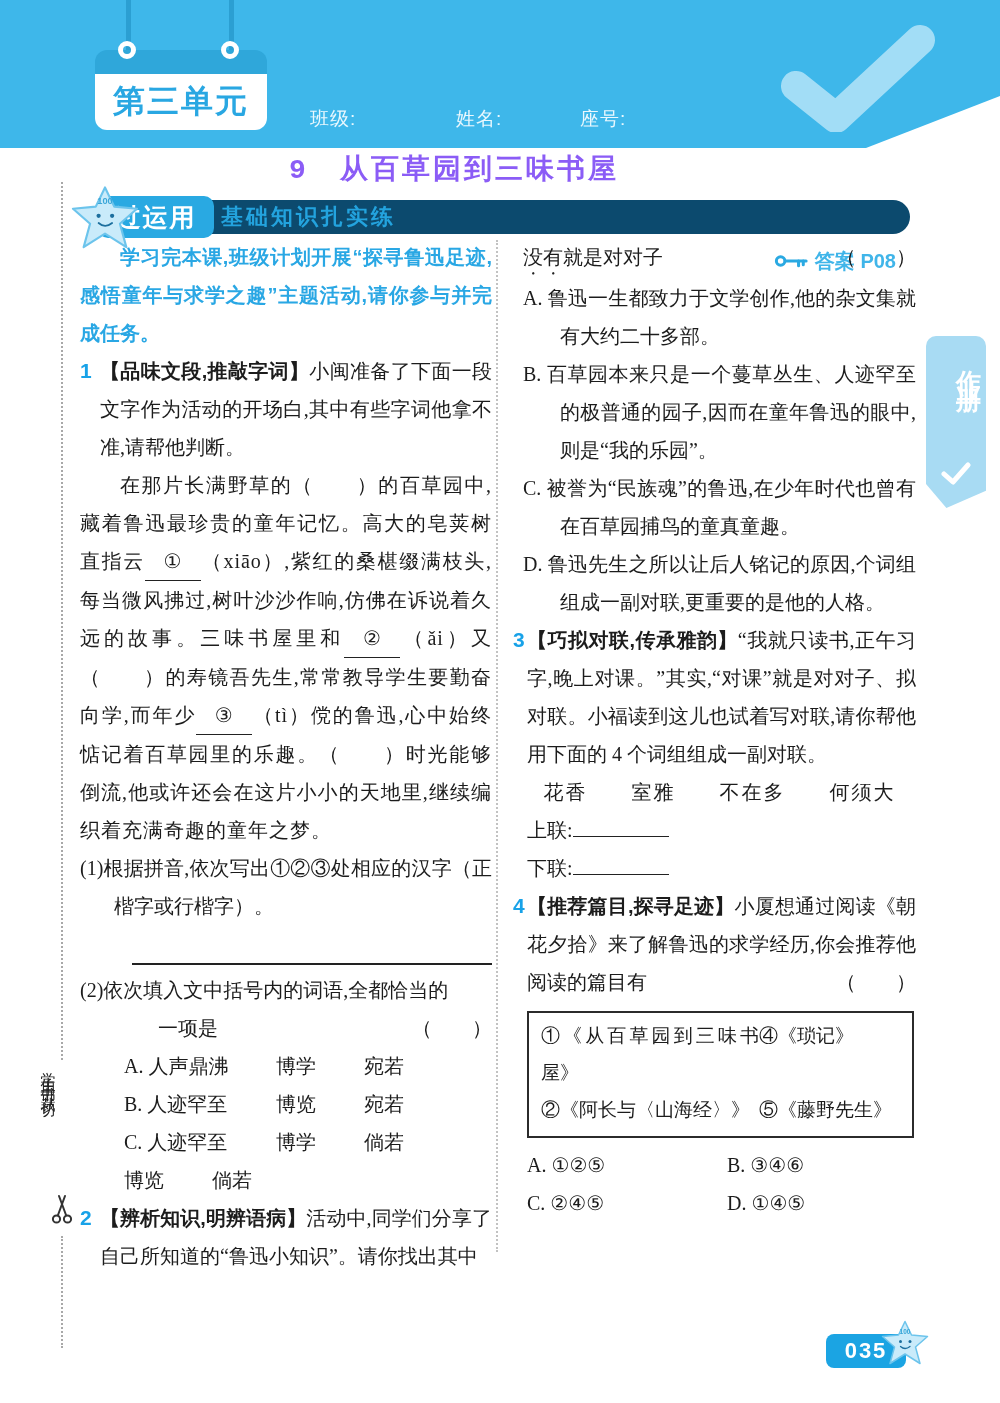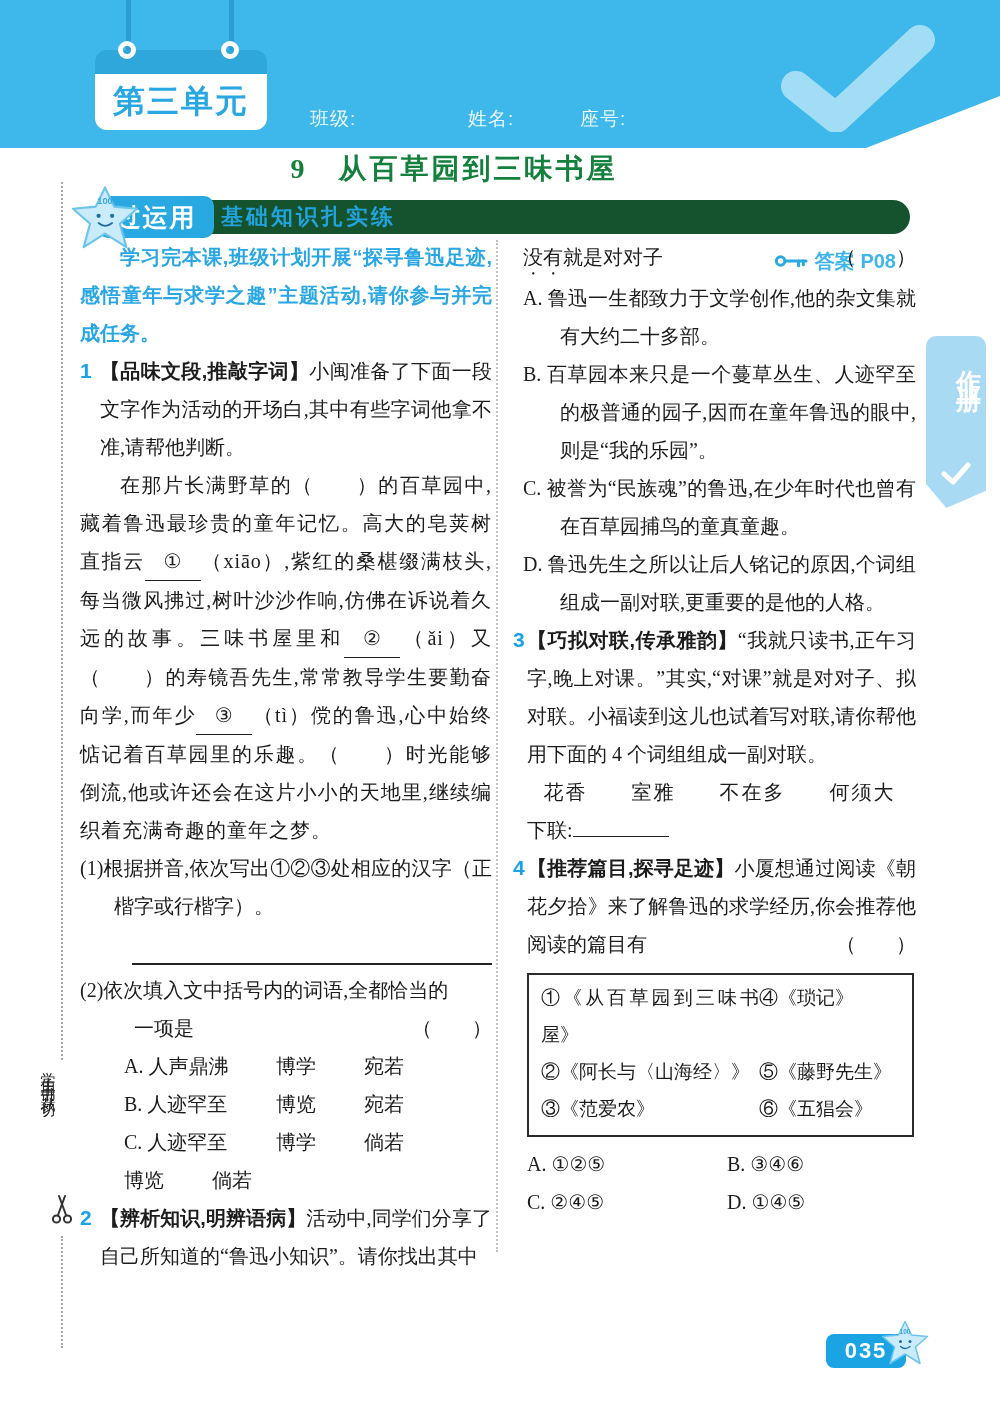--- a/index.html
+++ b/index.html
@@ -12,27 +12,27 @@
   .s1{left:126px}.s2{left:229px}
   .tag{position:absolute;left:95px;top:50px;width:172px;}
   .tag-bar{height:24px;background:#2fa7da;border-radius:12px 12px 0 0;position:relative;}
   .ring{position:absolute;top:-9px;width:8px;height:8px;border:5px solid #fff;border-radius:50%;}
   .r1{left:23px}.r2{left:126px}
   .tag-body{height:56px;background:#fff;border-radius:0 0 12px 12px;display:flex;align-items:center;
             justify-content:center;font-family:"Liberation Sans","DejaVu Sans",sans-serif;
             font-weight:bold;font-size:32px;color:#29a7e2;letter-spacing:2px;}
   .field{position:absolute;top:106px;color:#eaf8fe;font-family:"Liberation Sans","DejaVu Sans",sans-serif;
          font-size:19px;letter-spacing:1px;}
-  .f1{left:310px}.f2{left:468px}.f3{left:580px}
+  .f1{left:310px}.f2{left:456px}.f3{left:580px}
   .hdr-check{position:absolute;left:778px;top:24px;width:160px;height:108px;}
   
   .title{position:absolute;top:150px;left:0;width:908px;text-align:center;margin:0;
-         font-family:Liberation Serif, serif;font-weight:bold;font-size:28px;
-         color:#15803d;letter-spacing:3px;}
-  .banner{position:absolute;left:103px;top:200px;width:807px;height:34px;background:#14532d;border-radius:17px;}
+         font-family:Liberation Mono, monospace;font-weight:bold;font-size:28px;
+         color:#8b5cf6;letter-spacing:3px;}
+  .banner{position:absolute;left:103px;top:200px;width:807px;height:34px;background:#0c4a6e;border-radius:17px;}
   .banner-title{position:absolute;left:118px;top:0;line-height:34px;color:#23a3de;
                 font-family:"Liberation Sans","DejaVu Sans",sans-serif;font-weight:bold;font-size:22px;letter-spacing:3px;}
   .answer-ref{position:absolute;right:14px;top:0;height:34px;display:flex;align-items:center;gap:7px;
               color:#40b5e9;font-family:"Liberation Sans","DejaVu Sans",sans-serif;font-weight:bold;font-size:20px;margin-top:44px;}
   .badge{position:absolute;left:98px;top:196px;width:116px;height:42px;background:#29a9e2;border-radius:10px;
          color:#fff;font-family:"Liberation Sans","DejaVu Sans",sans-serif;font-weight:bold;font-size:25px;
          display:flex;align-items:center;justify-content:center;letter-spacing:2px;}
   .mascot{position:absolute;left:64px;top:186px;width:82px;height:64px;}
   
   .cutline1{position:absolute;left:61px;top:182px;height:878px;border-left:2px dotted #a8a8a8;}
@@ -58,21 +58,21 @@
   .col p{margin:0;}
   .intro{color:#29a7e4;font-family:"Liberation Sans","DejaVu Sans",sans-serif;font-weight:600;text-indent:2em;}
   .q{position:relative;margin-left:20px;}
   .qnum{position:absolute;left:-20px;top:0;color:#18a2e8;font-family:"Liberation Sans","DejaVu Sans",sans-serif;
         font-weight:bold;font-size:21px;}
   .qtag{font-family:"Liberation Sans","DejaVu Sans",sans-serif;font-weight:bold;}
   .passage{margin-left:20px;letter-spacing:1px;text-indent:2em;}
   .blank{display:inline-block;min-width:56px;text-align:center;border-bottom:1.5px solid #222;text-indent:0;}
   .sub{margin-left:20px;padding-left:34px;text-indent:-34px;}
   .answer-line{margin:30px 0 6px 52px;height:8px;border-bottom:2px solid #222;}
-  .line2{display:flex;justify-content:space-between;margin-left:54px;}
+  .line2{display:flex;justify-content:space-between;margin-left:78px;}
   .optrow{display:flex;margin-left:44px;justify-content:flex-end;}
   .ow1{width:152px}.ow2{width:88px}.ow3{flex:1}
   .opt2{padding-left:37px;text-indent:-37px;margin-left:2px;text-align:justify;}
   .qline{display:flex;justify-content:space-between;}
   .emph{-webkit-text-emphasis:filled dot #222;-webkit-text-emphasis-position:under left;
         text-emphasis:filled dot #222;text-emphasis-position:under left;}
   .words{text-align:center;letter-spacing:2px;}
   .blankline{display:inline-block;width:96px;border-bottom:1.5px solid #222;height:24px;}
   .dirbox{margin:10px 2px 8px 4px;border:2px solid #2b2b2b;padding:4px 12px 8px;}
   .dirtitle{text-align:center;font-family:"Liberation Sans","DejaVu Sans",sans-serif;font-weight:bold;
@@ -208,40 +208,37 @@
     <p class="opt2"><span>A.</span> <span>鲁迅一生都致力于文学创作,他的杂文集就有大约二十多部。</span></p>
     <p class="opt2"><span>B.</span> <span>百草园本来只是一个蔓草丛生、人迹罕至的极普通的园子,因而在童年鲁迅的眼中,则是“我的乐园”。</span></p>
     <p class="opt2"><span>C.</span> <span>被誉为“民族魂”的鲁迅,在少年时代也曾有在百草园捕鸟的童真童趣。</span></p>
     <p class="opt2"><span>D.</span> <span>鲁迅先生之所以让后人铭记的原因,个词组组成一副对联,更重要的是他的人格。</span></p>
 
     <div class="q" style="margin-left:4px;">
       <span class="qnum" style="left:-14px;">3</span>
       <p><span class="qtag">【巧拟对联,传承雅韵】</span><span>“我就只读书,正午习字,晚上对课。”其实,“对课”就是对对子、拟对联。小福读到这儿也试着写对联,请你帮他用下面的 4 个词组组成一副对联。</span></p>
     </div>
     <p class="words">花香　　室雅　　不在多　　何须大</p>
+    <p style="margin-left:4px;"><span>上联:</span><span class="blankline"></span></p>
     <p style="margin-left:4px;"><span>下联:</span><span class="blankline"></span></p>
 
     <div class="q" style="margin-left:4px;">
       <span class="qnum" style="left:-14px;">4</span>
       <p><span class="qtag">【推荐篇目,探寻足迹】</span><span>小厦想通过阅读《朝花夕拾》来了解鲁迅的求学经历,你会推荐他阅读的篇目有</span><span style="float:right;">（　　）</span></p>
     </div>
 
     <div class="dirbox">
       <div class="dirrow">
         <span class="dl">①《从百草园到三味书屋》</span>
         <span class="dr">④《琐记》</span>
       </div>
       <div class="dirrow">
         <span class="dl">②《阿长与〈山海经〉》</span>
         <span class="dr">⑤《藤野先生》</span>
       </div>
-      <div class="dirrow">
-        <span class="dl">③《范爱农》</span>
-        <span class="dr">⑥《五猖会》</span>
-      </div>
     </div>
 
     <div class="optrow4">
       <span class="oc"><span>A.</span> <span>①②⑤</span></span>
       <span><span>B.</span> <span>③④⑥</span></span>
     </div>
     <div class="optrow4">
       <span class="oc"><span>C.</span> <span>②④⑤</span></span>
       <span><span>D.</span> <span>①④⑤</span></span>
     </div>

